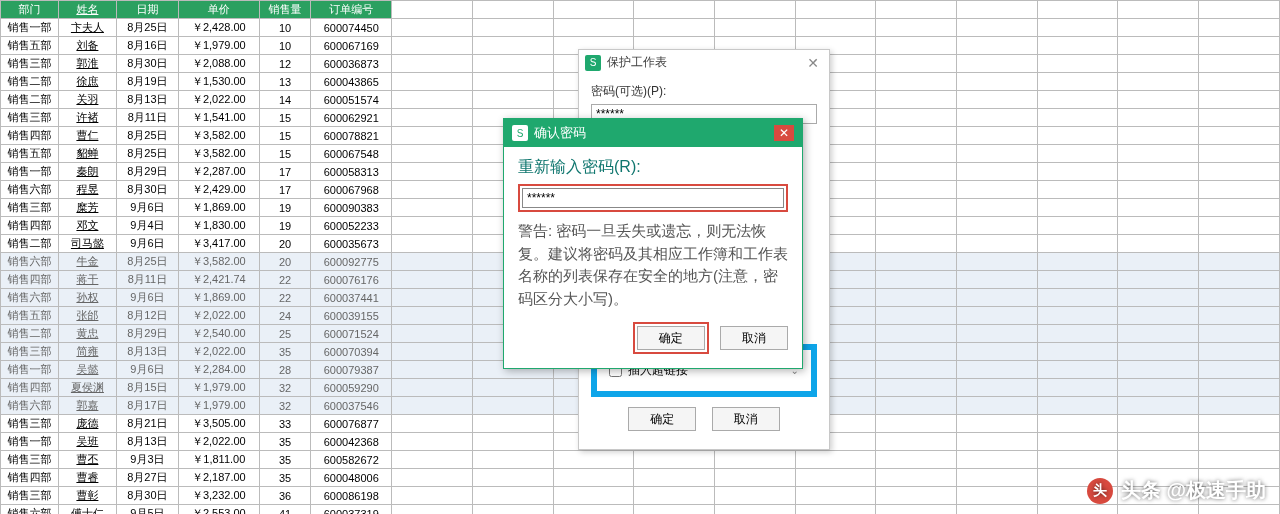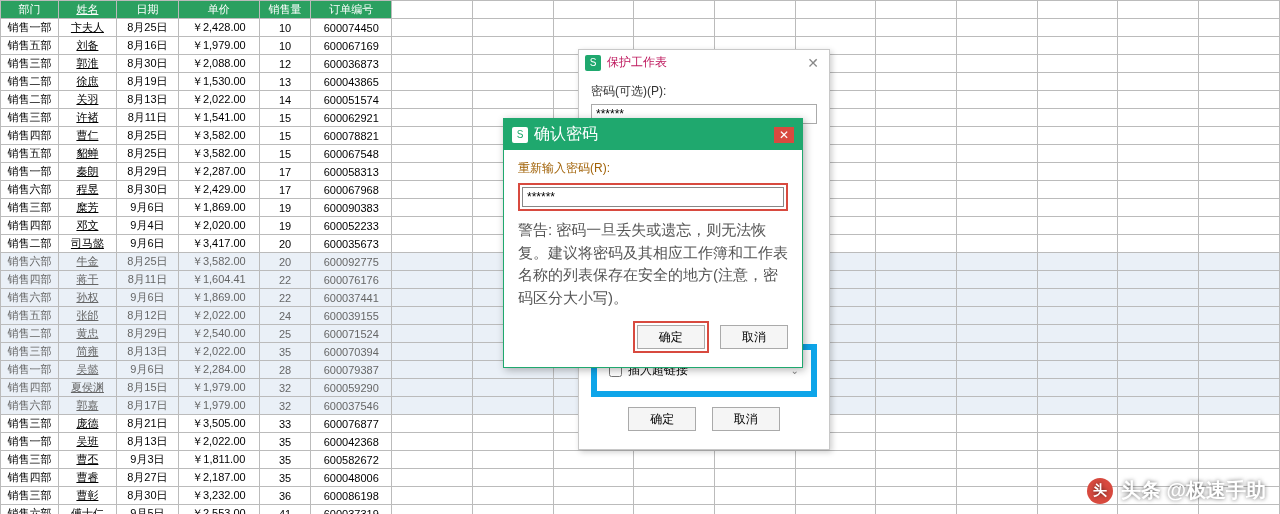--- a/index.html
+++ b/index.html
@@ -13,38 +13,38 @@
     .col-date { width: 60px; }
     .col-price { width: 78px; text-align: right; margin-left: 36px; }
     .col-qty { width: 50px; }
     .col-order { width: 78px; }
     .empty-col { width: 78px; }
     tr.sel td { background: #eaf0f7; color: #666; }
     
     .dialog1 { position: absolute; left: 578px; top: 49px; width: 252px; background: #fff; border: 1px solid #c8c8c8; box-shadow: 2px 2px 6px rgba(0,0,0,0.2); z-index: 5; }
     .dialog1 .titlebar { background: #fff; border-bottom: none; display: flex; align-items: center; padding: 4px 6px; }
     .dialog1 .titlebar .icon { width: 16px; height: 16px; background: #1fa86e; color: #fff; display: inline-flex; align-items: center; justify-content: center; font-size: 10px; margin-right: 6px; border-radius: 2px; }
-    .dialog1 .titlebar .title { flex: 1; font-size: 12px; color: #be185d; }
+    .dialog1 .titlebar .title { flex: 1; font-size: 12px; color: #404040; }
     .dialog1 .titlebar .close { cursor: pointer; color: #888; font-size: 14px; padding: 0 4px; }
     .dialog1 .body { padding: 8px 12px 12px; }
     .dialog1 label { display: block; margin-bottom: 4px; font-size: 12px; color: #333; }
     .dialog1 input { width: 100%; border: 1px solid #aaa; padding: 2px 4px; font-size: 12px; height: 20px; }
     .dialog1 .checkrow { margin-top: 220px; display: flex; align-items: center; border: 6px solid #0ea5e9; padding: 12px; }
     .dialog1 .checkrow input[type=checkbox] { width: auto; height: auto; margin-right: 6px; }
     .dialog1 .checkrow .dd { margin-left: auto; color: #888; font-size: 10px; }
     .dialog1 .btnrow { text-align: center; padding: 10px 0 6px; }
     .dialog1 .btnrow button { width: 68px; height: 24px; margin: 0 6px; border: 1px solid #aaa; background: #f5f5f5; font-size: 12px; cursor: pointer; }
     
     .dialog2 { position: absolute; left: 503px; top: 118px; width: 300px; background: #fff; border: 1px solid #1fa86e; box-shadow: 2px 2px 8px rgba(0,0,0,0.3); z-index: 10; }
     .dialog2 .titlebar { background: #1fa86e; color: #fff; display: flex; align-items: center; padding: 5px 8px; }
     .dialog2 .titlebar .icon { width: 16px; height: 16px; background: #fff; color: #1fa86e; display: inline-flex; align-items: center; justify-content: center; font-size: 10px; margin-right: 6px; border-radius: 2px; }
-    .dialog2 .titlebar .title { flex: 1; font-size: 16px; }
+    .dialog2 .titlebar .title { flex: 1; font-size: 13px; }
     .dialog2 .titlebar .close { cursor: pointer; background: #d84a3f; color: #fff; width: 20px; height: 16px; display: inline-flex; align-items: center; justify-content: center; font-size: 12px; }
     .dialog2 .body { padding: 10px 14px 14px; }
-    .dialog2 label { display: block; margin-bottom: 6px; font-size: 12px; color: #a16207; }
+    .dialog2 label { display: block; margin-bottom: 6px; font-size: 16px; color: #0f766e; }
     .dialog2 .input-hl { border: 2px solid #d84a3f; padding: 2px; margin-bottom: 8px; }
     .dialog2 .input-hl input { width: 100%; border: 1px solid #888; padding: 2px 4px; height: 20px; font-size: 12px; }
     .dialog2 .warn { font-size: 15px; color: #555; line-height: 1.5; margin-bottom: 12px; }
     .dialog2 .btnrow { text-align: right; }
     .dialog2 .btnrow button { width: 68px; height: 24px; margin-left: 8px; border: 1px solid #aaa; background: #f5f5f5; font-size: 12px; cursor: pointer; }
     .dialog2 .btnrow .ok-hl { border: 2px solid #d84a3f; padding: 2px; display: inline-block; }
     .dialog2 .btnrow .ok-hl button { margin: 0; }
     
     .watermark { position: absolute; right: 14px; bottom: 10px; font-size: 20px; color: #fff; font-weight: bold; text-shadow: 0 0 4px rgba(0,0,0,0.6); display: flex; align-items: center; gap: 8px; }
     .watermark .logo { width: 26px; height: 26px; border-radius: 50%; background: #d84a3f; display: inline-flex; align-items: center; justify-content: center; color: #fff; font-size: 14px; }
@@ -281,21 +281,21 @@
         <td class="empty-col"></td>
         <td class="empty-col"></td>
         <td class="empty-col"></td>
         <td class="empty-col"></td>
         <td class="empty-col"></td>
       </tr>
       <tr>
         <td class="col-dept">销售四部</td>
         <td class="col-name">邓文</td>
         <td class="col-date">9月4日</td>
-        <td class="col-price">￥2,020.00</td>
+        <td class="col-price">￥1,830.00</td>
         <td class="col-qty">19</td>
         <td class="col-order">600052233</td>
         <td class="empty-col"></td>
         <td class="empty-col"></td>
         <td class="empty-col"></td>
         <td class="empty-col"></td>
         <td class="empty-col"></td>
         <td class="empty-col"></td>
         <td class="empty-col"></td>
         <td class="empty-col"></td>
@@ -338,21 +338,21 @@
         <td class="empty-col"></td>
         <td class="empty-col"></td>
         <td class="empty-col"></td>
         <td class="empty-col"></td>
         <td class="empty-col"></td>
       </tr>
       <tr class="sel">
         <td class="col-dept">销售四部</td>
         <td class="col-name">蒋干</td>
         <td class="col-date">8月11日</td>
-        <td class="col-price">￥1,604.41</td>
+        <td class="col-price">￥2,421.74</td>
         <td class="col-qty">22</td>
         <td class="col-order">600076176</td>
         <td class="empty-col"></td>
         <td class="empty-col"></td>
         <td class="empty-col"></td>
         <td class="empty-col"></td>
         <td class="empty-col"></td>
         <td class="empty-col"></td>
         <td class="empty-col"></td>
         <td class="empty-col"></td>

